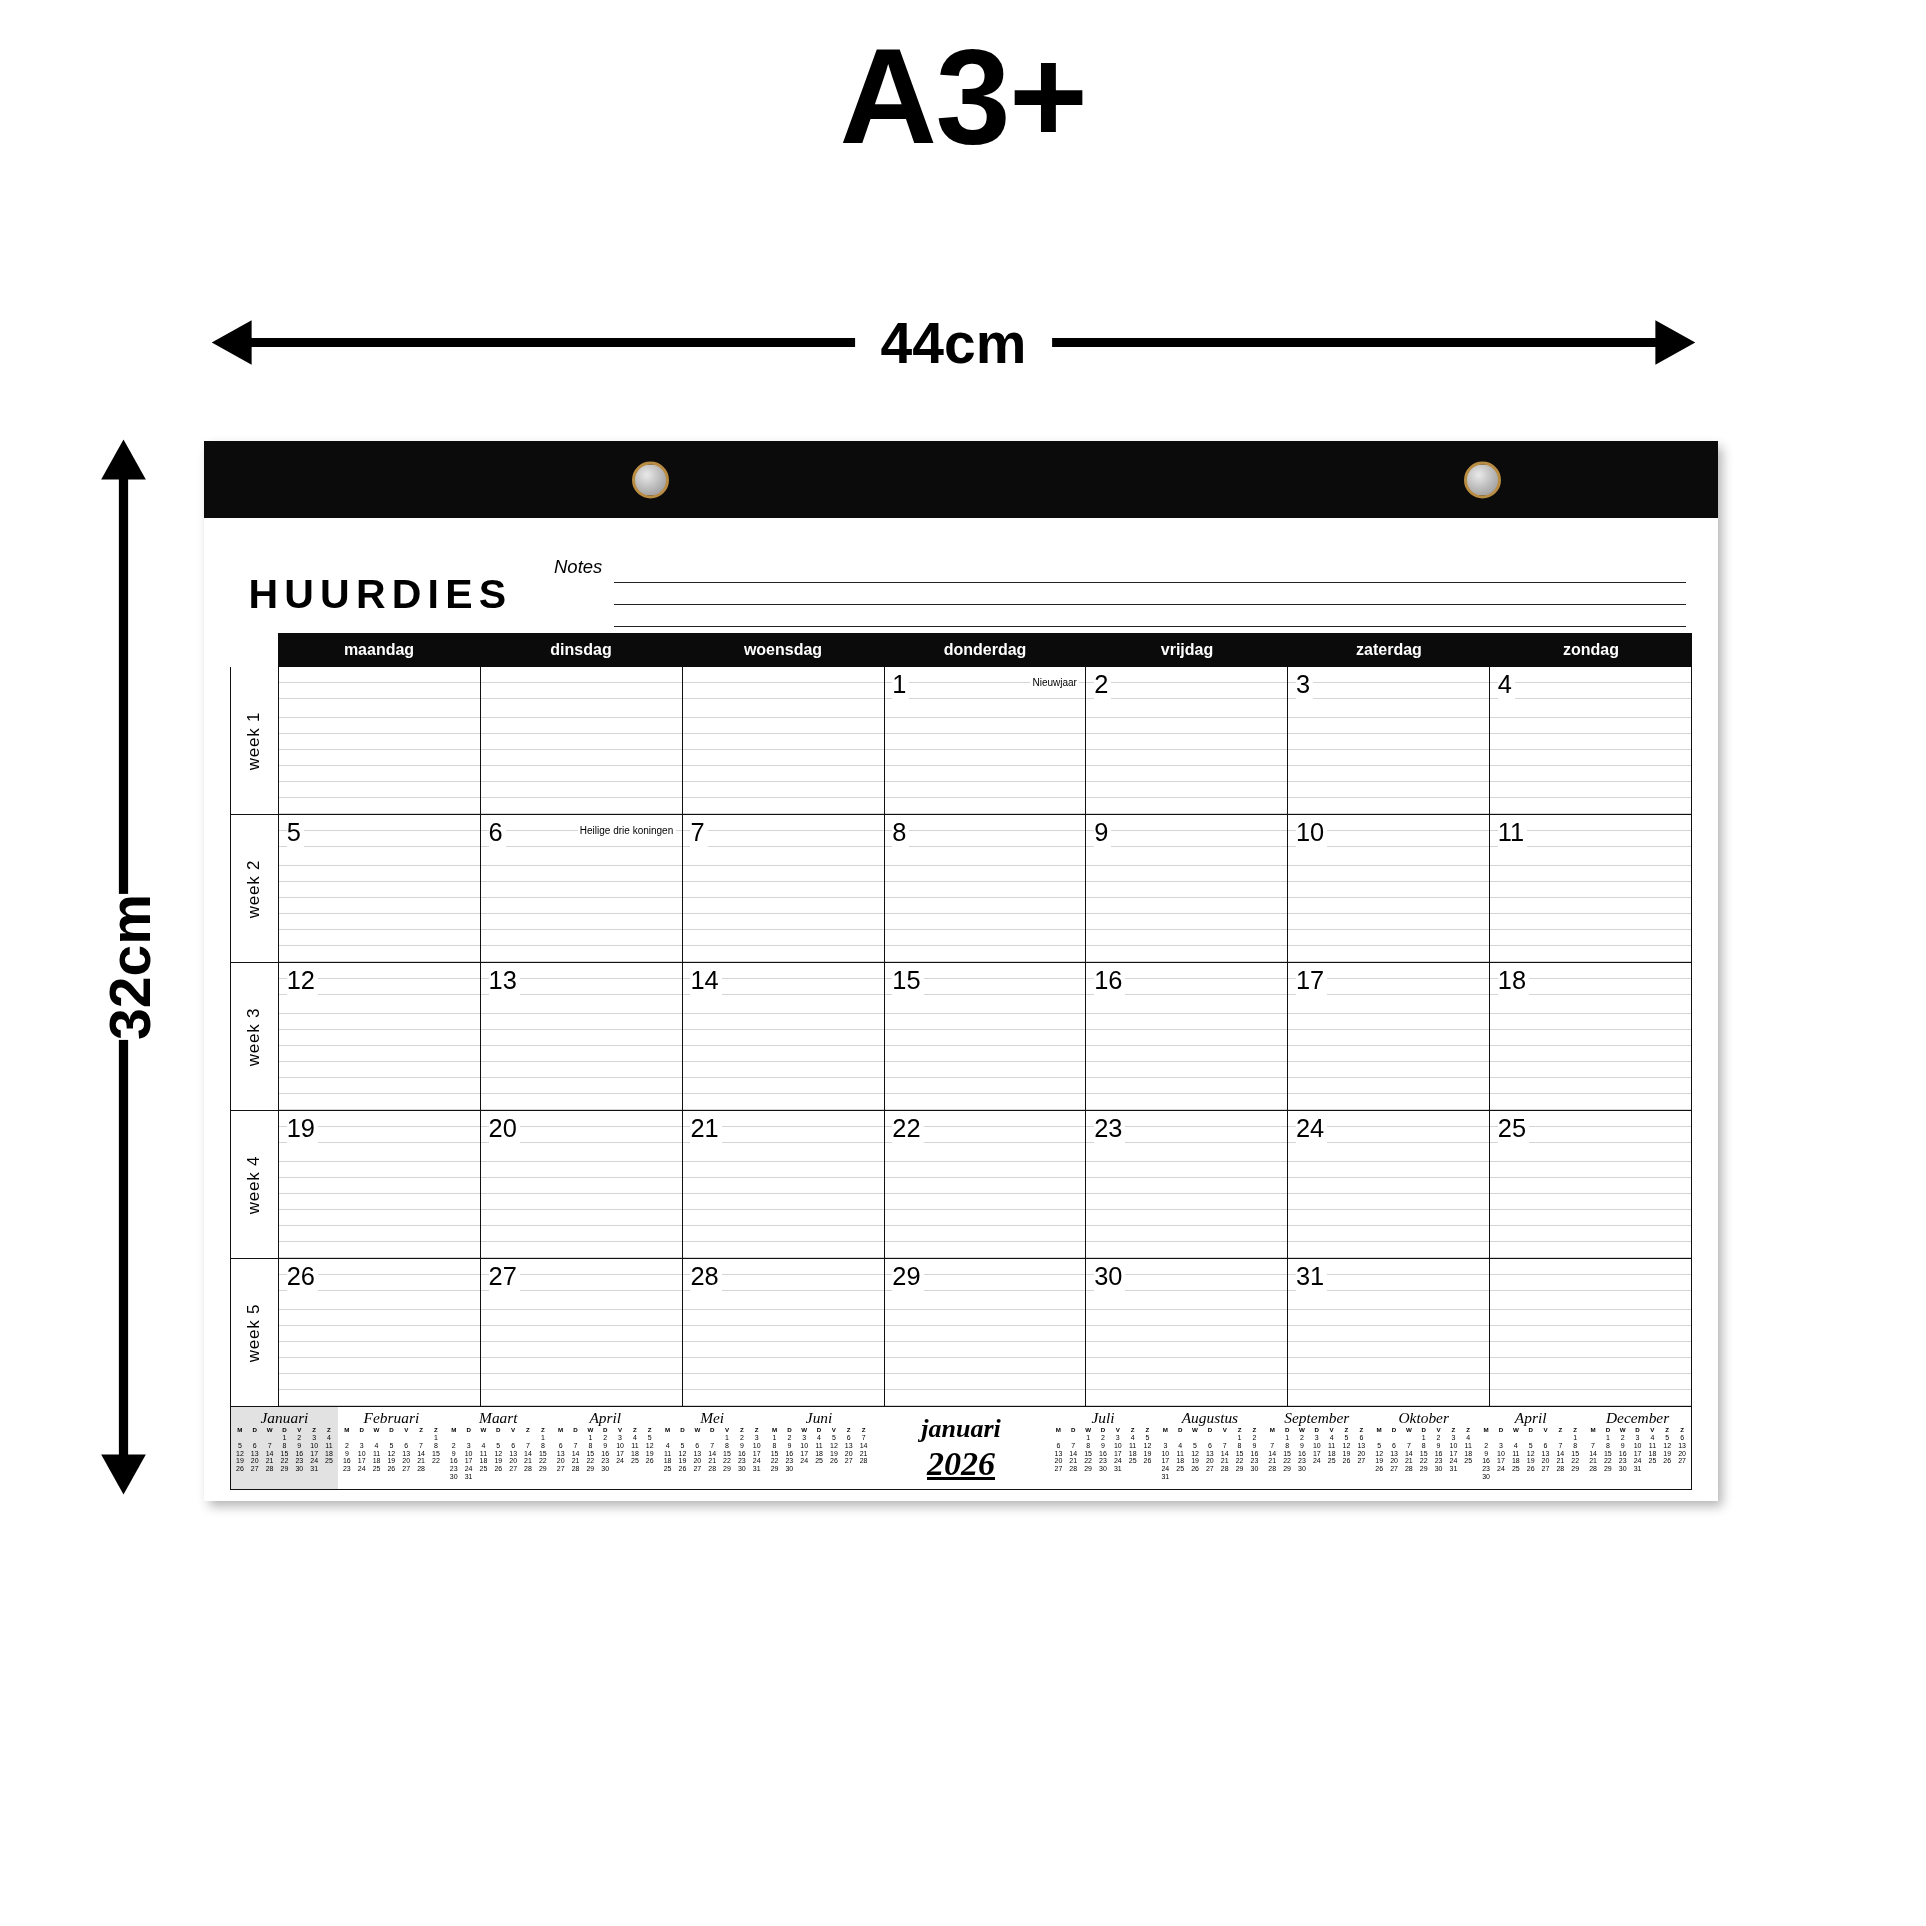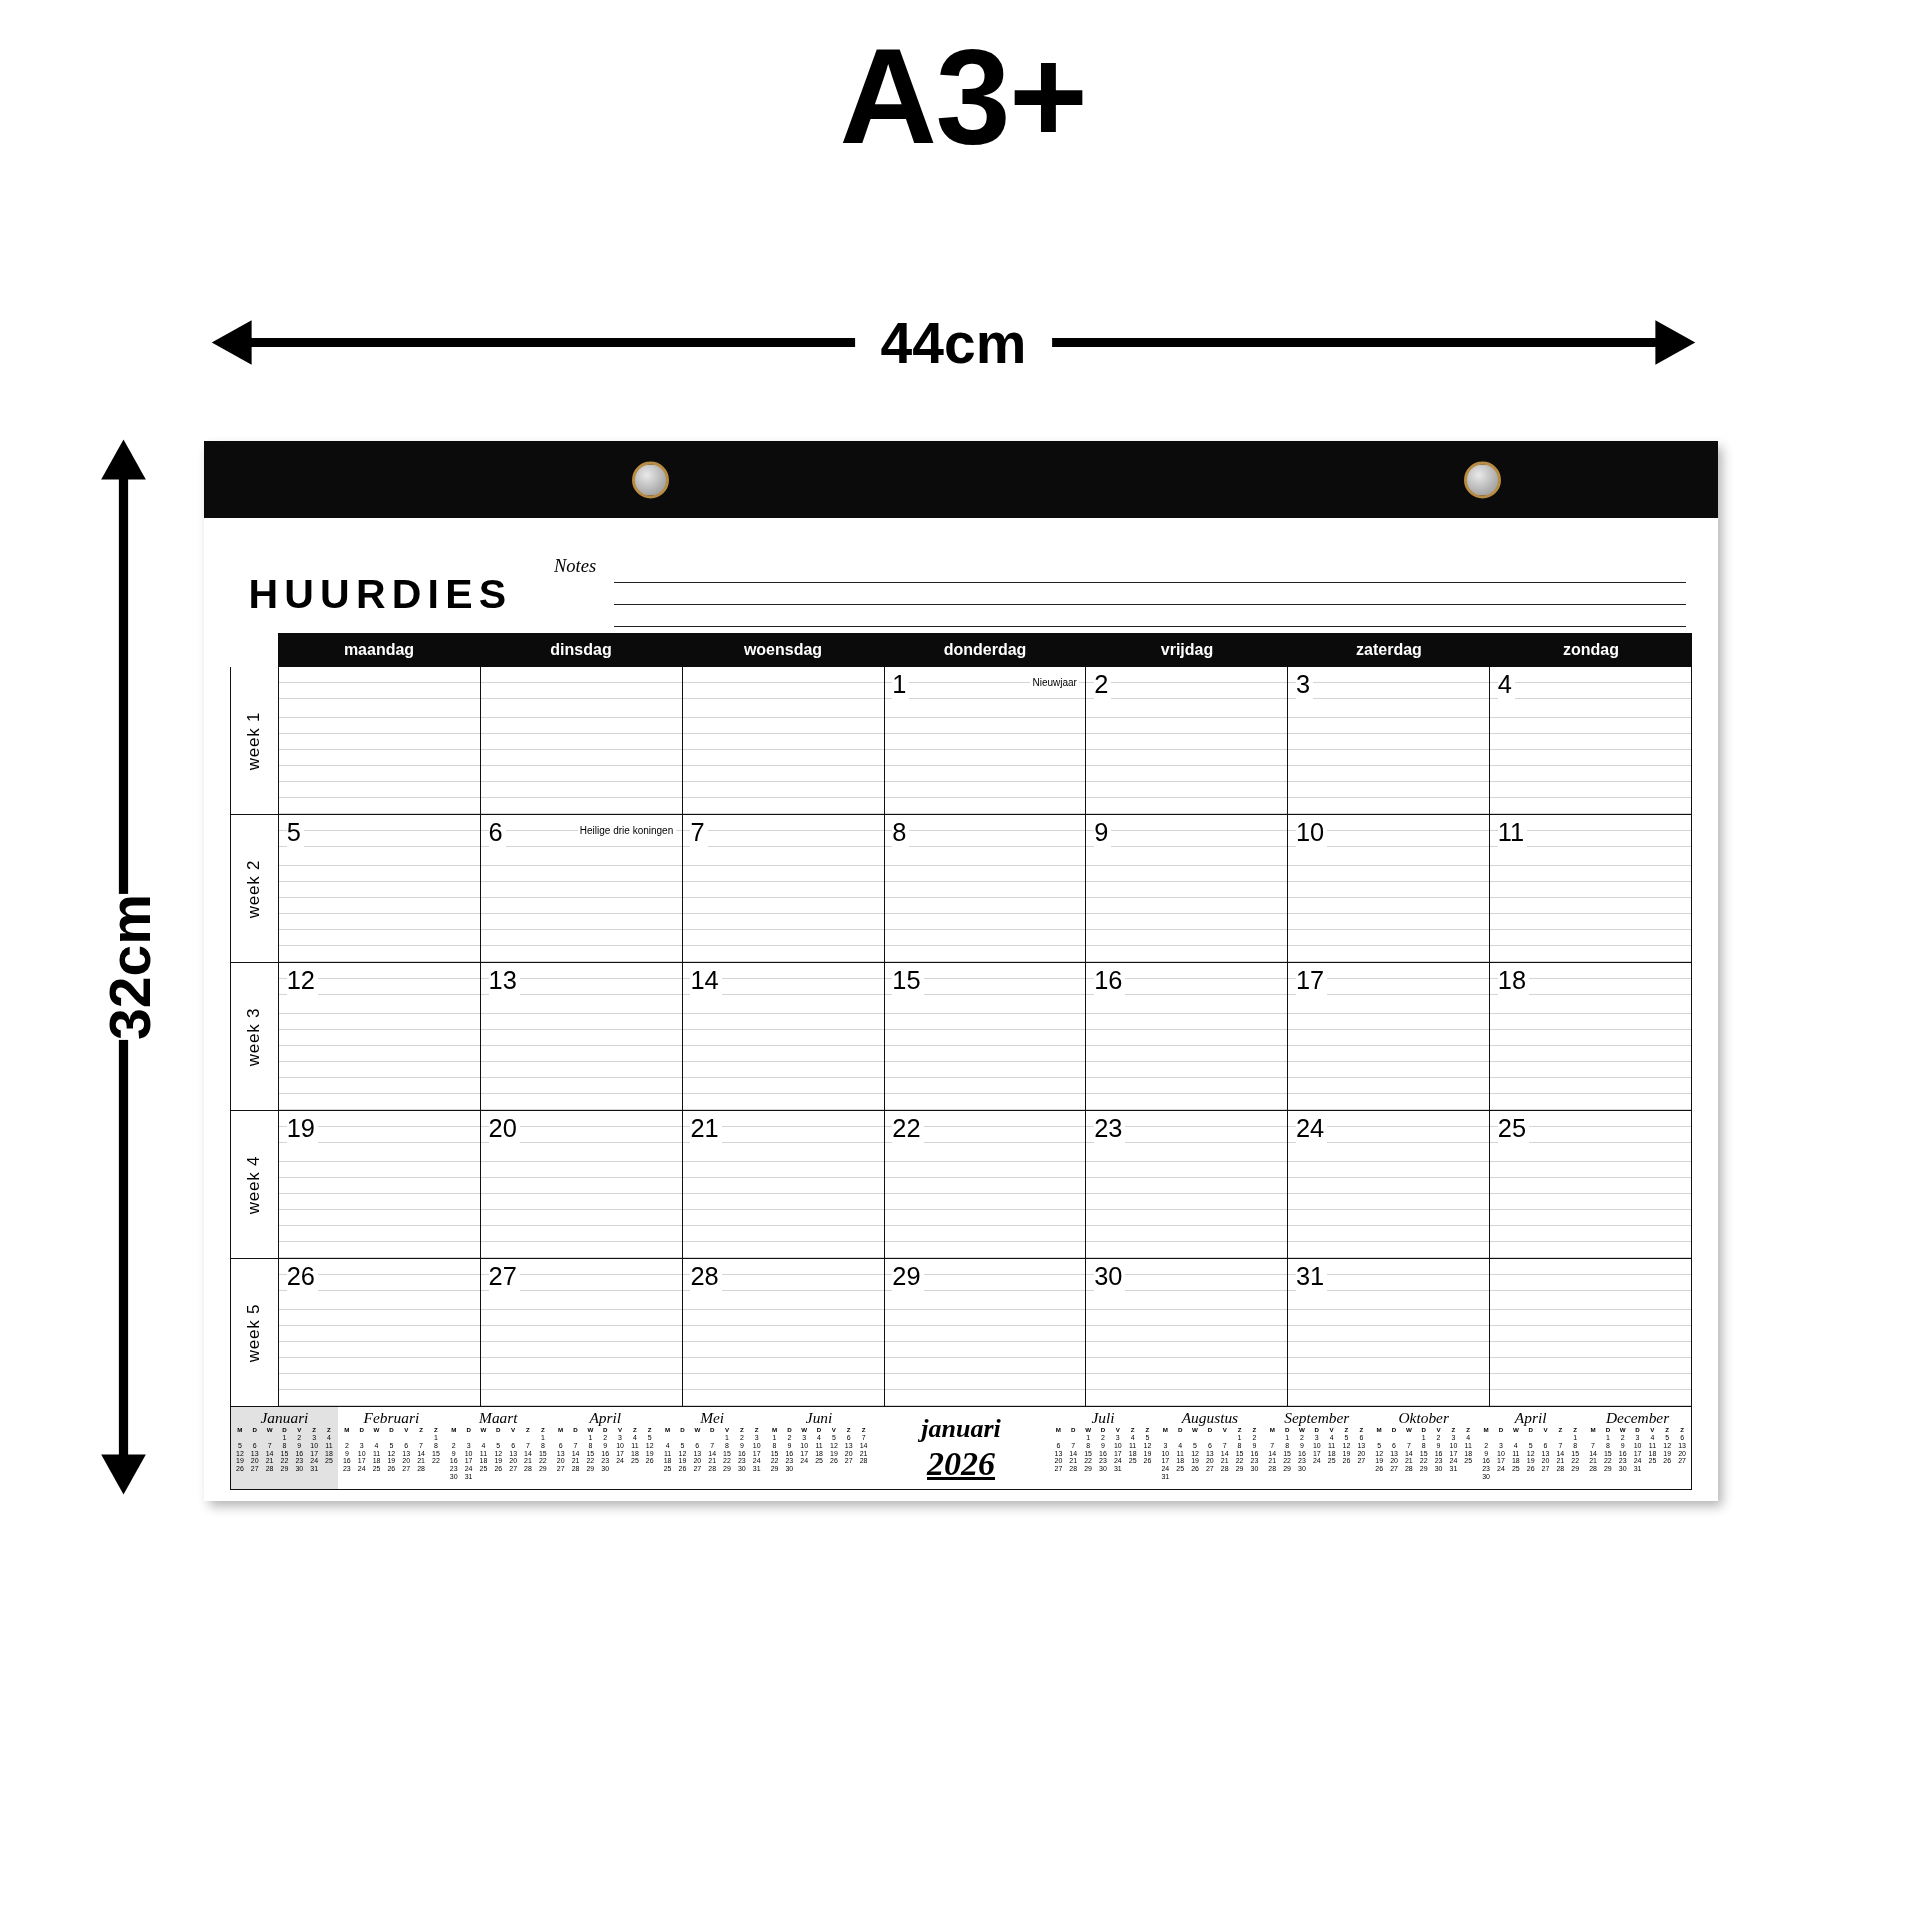--- a/index.html
+++ b/index.html
@@ -128,21 +128,21 @@
   }
   .notes {
     flex: 1 1 auto;
     padding-top: 18.5px;
     position: relative;
   }
   .notes-label {
     position: absolute;
     left: 0;
     top: 14px;
-    font-family: Liberation Serif, serif;
+    font-family: Liberation Sans, sans-serif;
     font-style: italic;
     font-size: 18.5px;
   }
   .notes-lines {
     margin-left: 60px;
     margin-right: 6.2px;
   }
   .notes-lines div {
     border-bottom: 1.2px solid #222;
     height: 21px;

